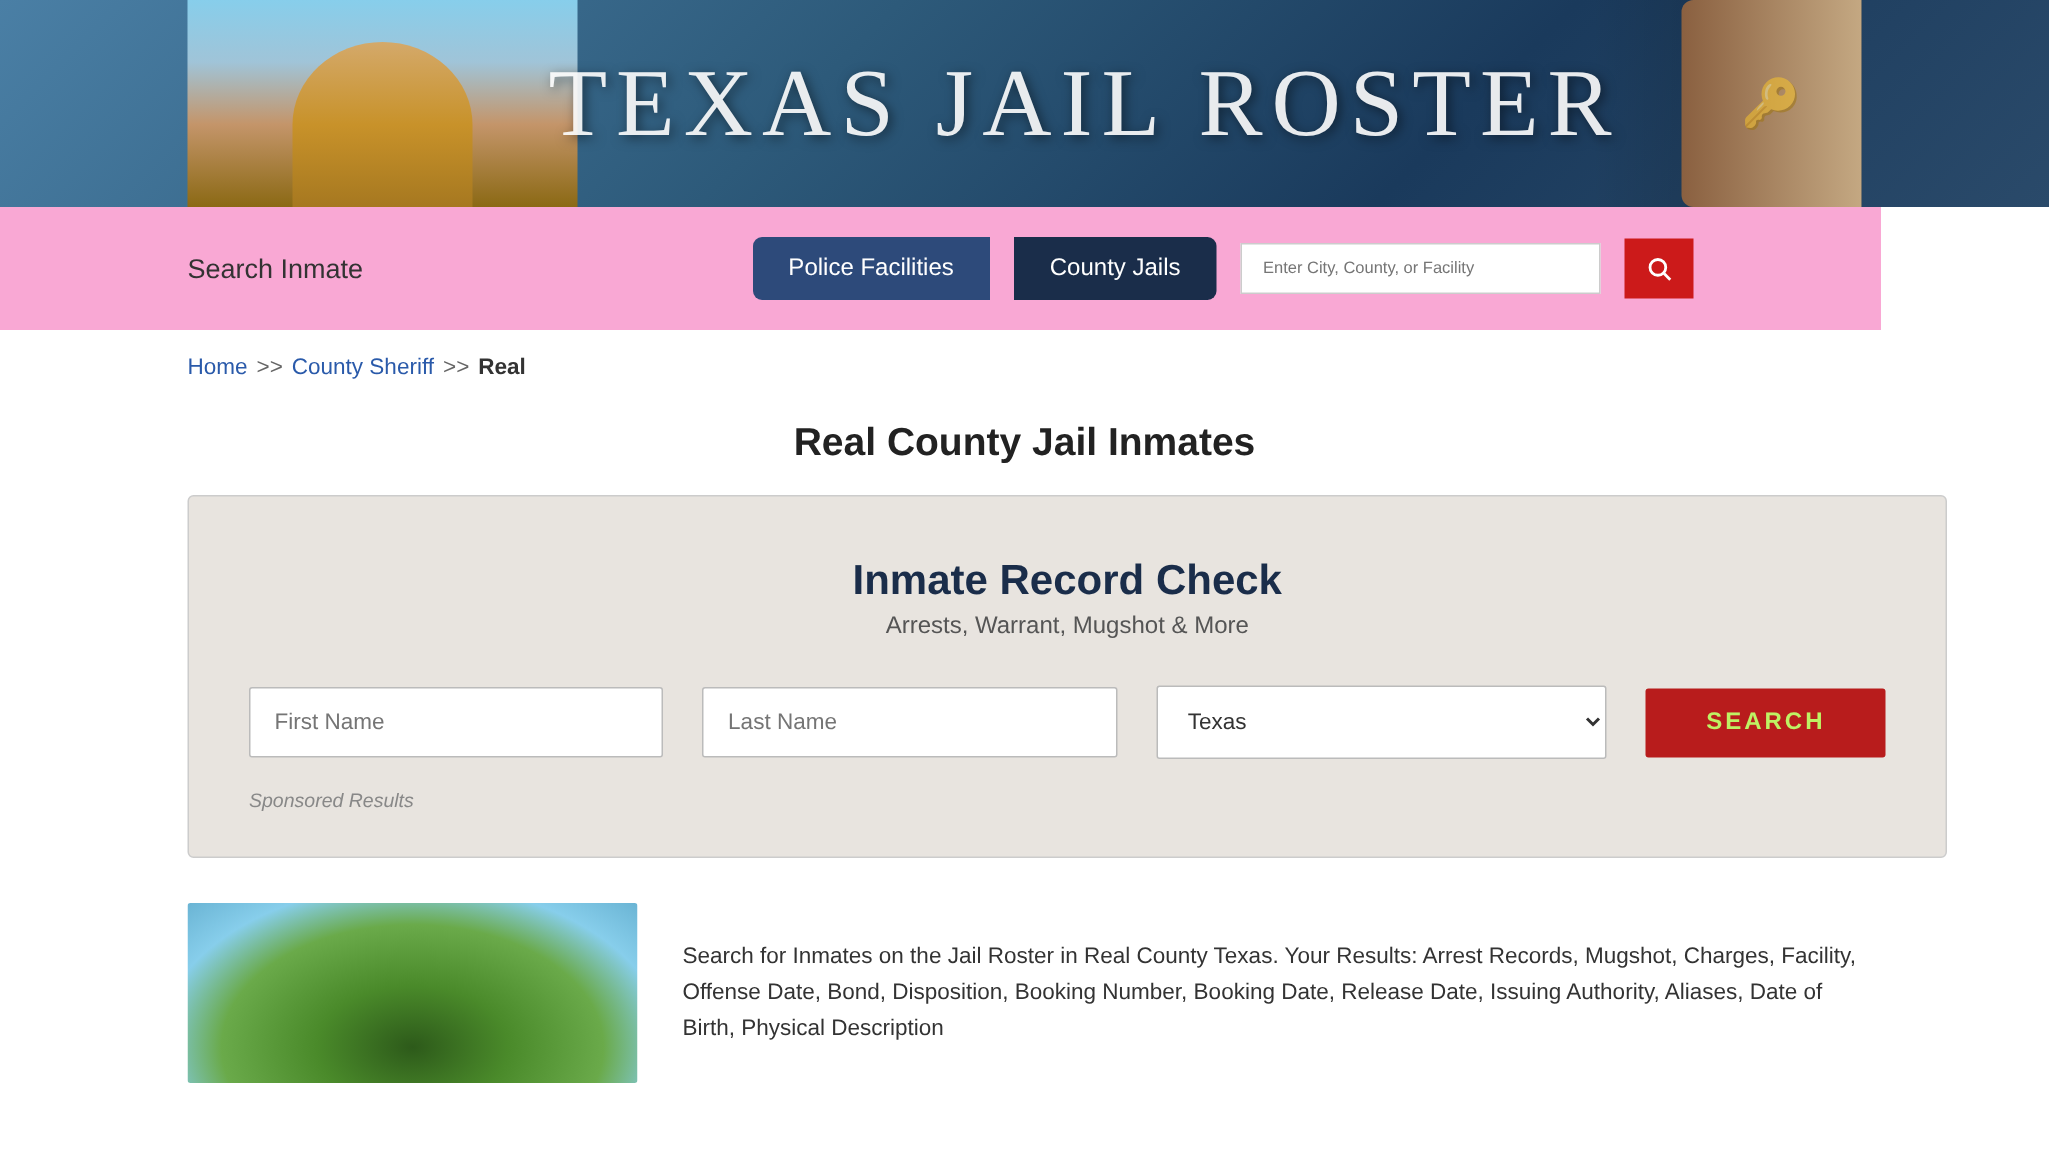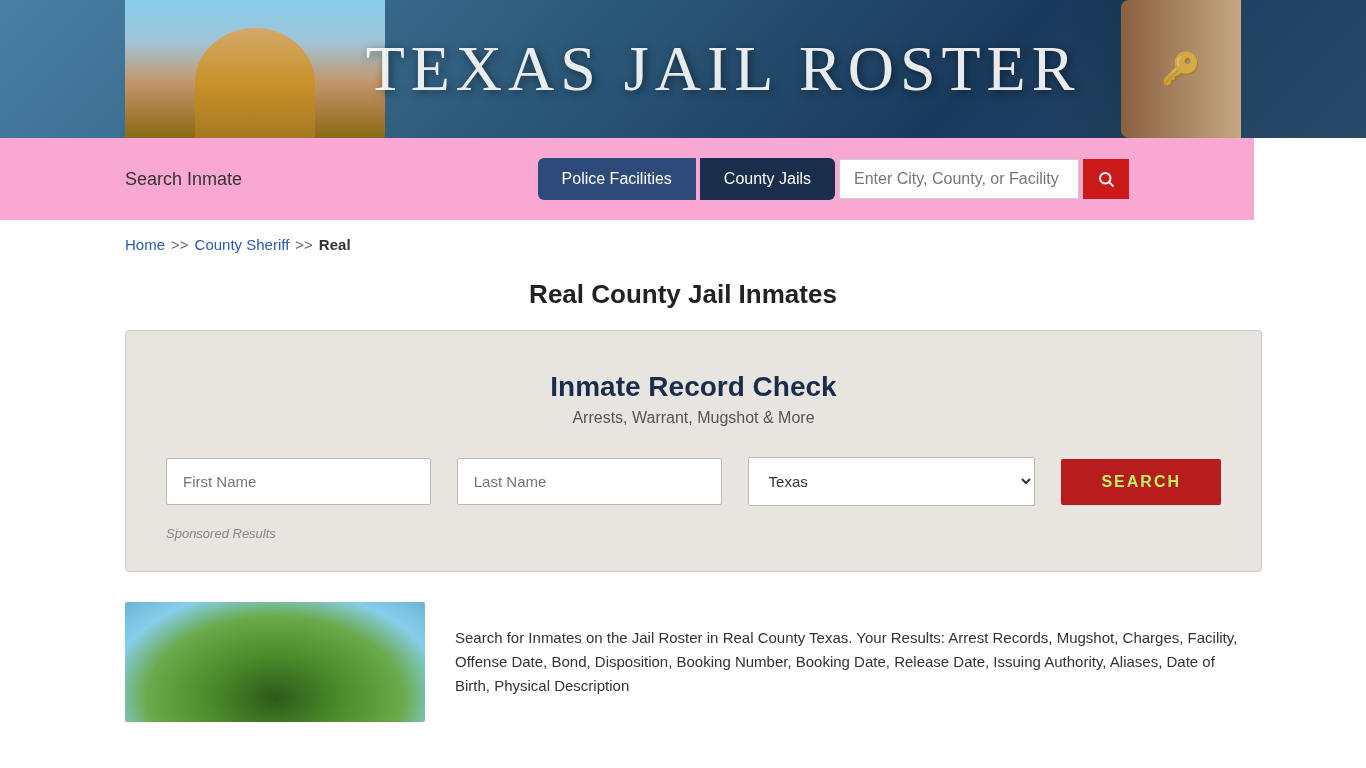--- a/index.html
+++ b/index.html
@@ -84,21 +84,21 @@
       background: #f9a8d4;
     }
     .nav-left {
       font-size: 18px;
       color: #333;
       font-family: Arial, sans-serif;
     }
     .nav-right {
       display: flex;
       align-items: center;
-      gap: 4px;
+      gap: 16px;
     }
     .nav-btn-police {
       background: #2d4a7a;
       color: #fff;
       border: none;
       padding: 12px 24px;
       font-size: 16px;
       font-family: Arial, sans-serif;
       cursor: pointer;
       border-radius: 6px 0 0 6px;
@@ -109,21 +109,21 @@
       border: none;
       padding: 12px 24px;
       font-size: 16px;
       font-family: Arial, sans-serif;
       cursor: pointer;
       border-radius: 0 6px 6px 0;
     }
     .search-input-nav {
       border: 1px solid #ccc;
       padding: 10px 14px;
-      font-size: 16px;
+      font-size: 11px;
       font-family: Arial, sans-serif;
       width: 240px;
       color: #999;
       outline: none;
     }
     .search-btn-nav {
       background: #cc1a1a;
       color: #fff;
       border: none;
       padding: 11px 14px;
@@ -158,21 +158,21 @@
     }
     .page-title-section h1 {
       font-size: 26px;
       font-weight: bold;
       color: #222;
       font-family: Arial, sans-serif;
     }
 
     
     .record-check-box {
-      margin: 0 104px 20px 125px;
+      margin: 0 68px 20px 125px;
       background: #e8e4df;
       border: 1px solid #ccc;
       border-radius: 4px;
       padding: 40px 40px 30px 40px;
     }
     .record-check-box h2 {
       text-align: center;
       font-size: 28px;
       color: #1a2d4a;
       font-family: Arial, sans-serif;

